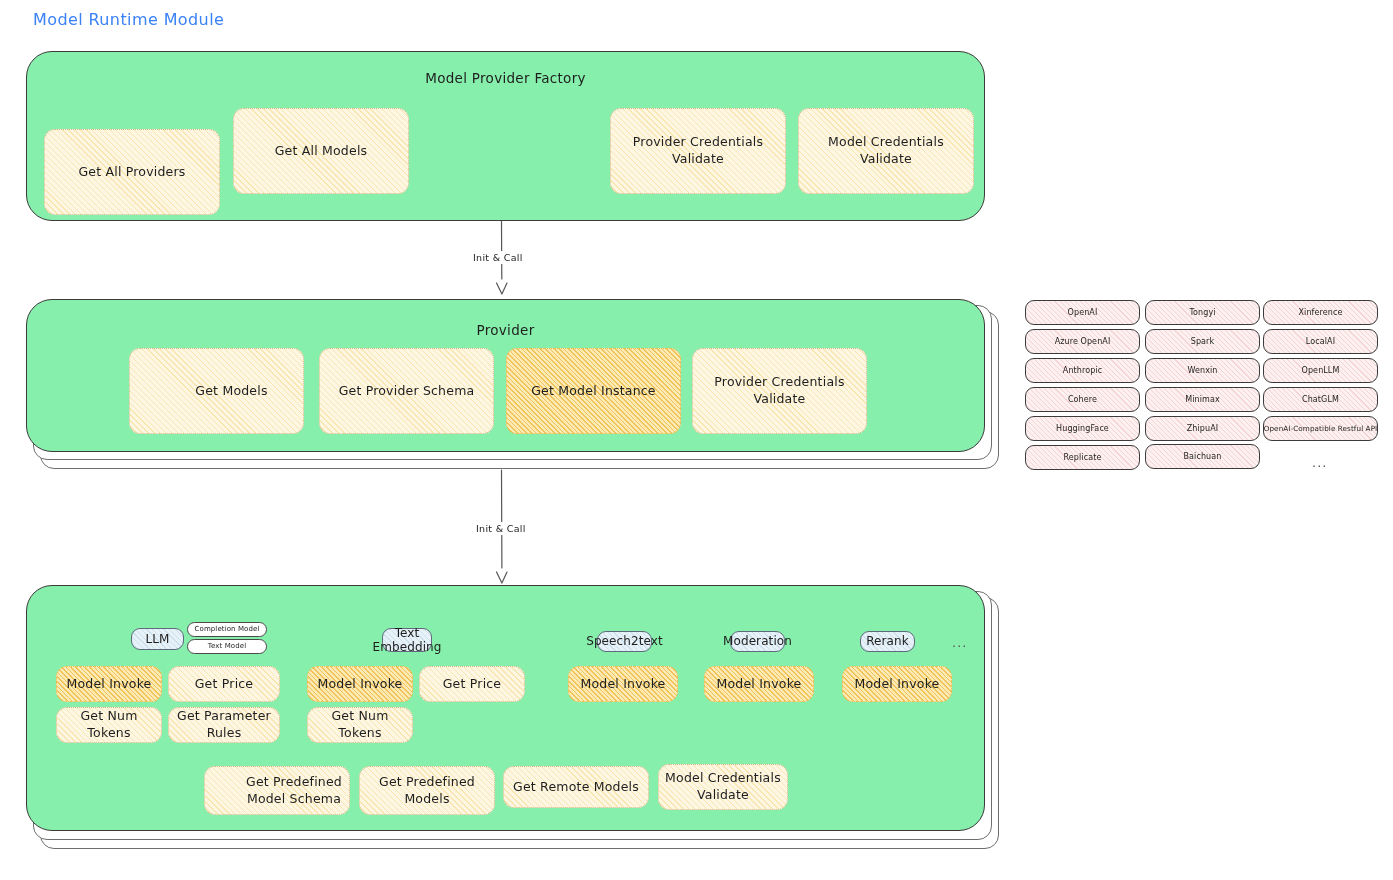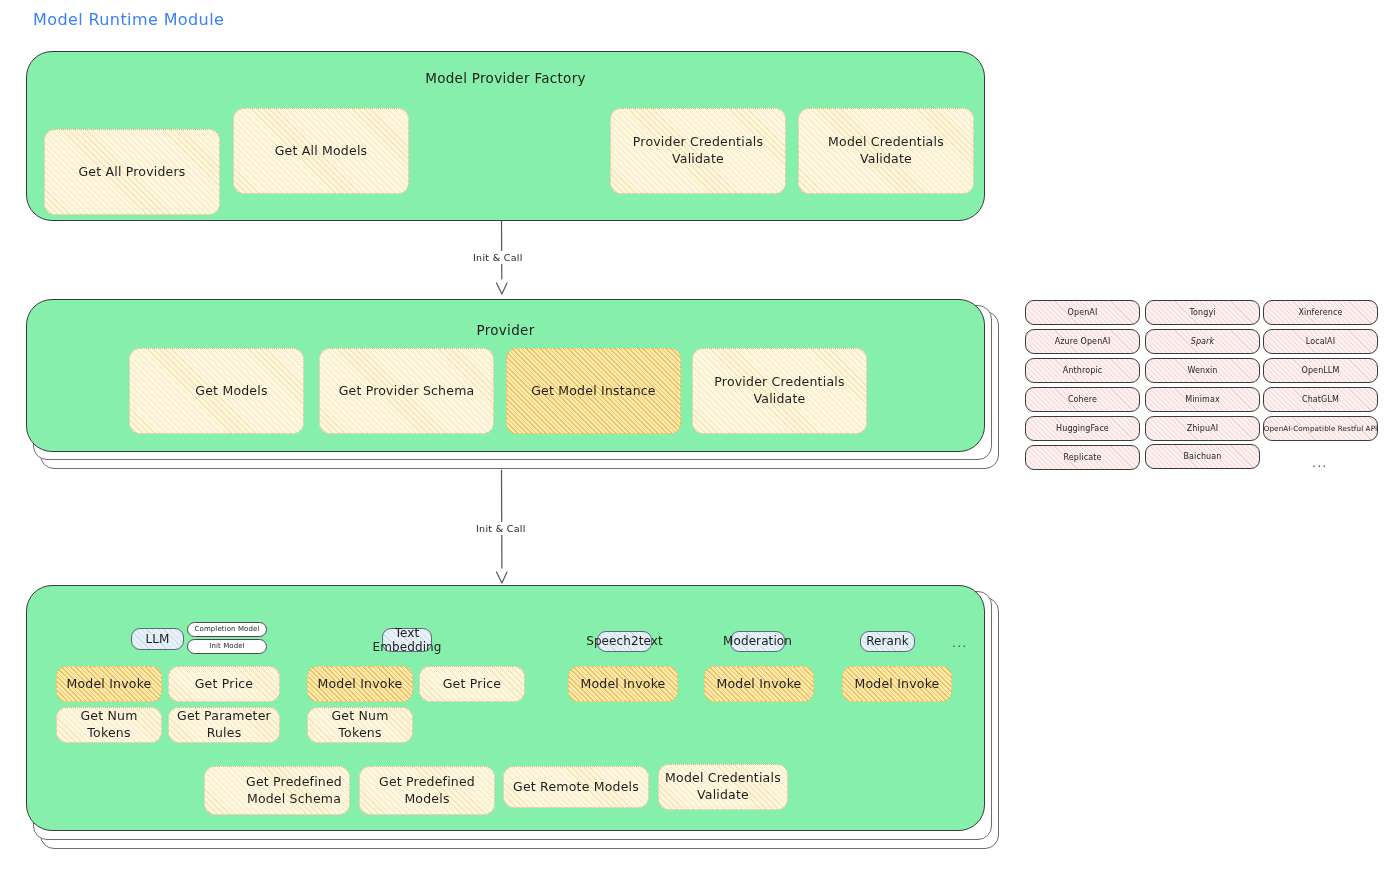--- a/index.html
+++ b/index.html
@@ -208,21 +208,21 @@
 <div style="position:absolute; left:0; top:0;">
 
   <div class="chip" style="left:1025px; top:300px; width:115px; height:25px;">OpenAI</div>
   <div class="chip" style="left:1025px; top:329px; width:115px; height:25px;">Azure OpenAI</div>
   <div class="chip" style="left:1025px; top:358px; width:115px; height:25px;">Anthropic</div>
   <div class="chip" style="left:1025px; top:387px; width:115px; height:25px;">Cohere</div>
   <div class="chip" style="left:1025px; top:416px; width:115px; height:25px;">HuggingFace</div>
   <div class="chip" style="left:1025px; top:445px; width:115px; height:25px;">Replicate</div>
 
   <div class="chip" style="left:1145px; top:300px; width:115px; height:25px;">Tongyi</div>
-  <div class="chip" style="left:1145px; top:329px; width:115px; height:25px;font-style:italic;">Spark</div>
+  <div class="chip" style="left:1145px; top:329px; width:115px; height:25px;">Spark</div>
   <div class="chip" style="left:1145px; top:358px; width:115px; height:25px;">Wenxin</div>
   <div class="chip" style="left:1145px; top:387px; width:115px; height:25px;">Minimax</div>
   <div class="chip" style="left:1145px; top:416px; width:115px; height:25px;">ZhipuAI</div>
   <div class="chip" style="left:1145px; top:444px; width:115px; height:25px;">Baichuan</div>
 
   <div class="chip" style="left:1263px; top:300px; width:115px; height:25px;">Xinference</div>
   <div class="chip" style="left:1263px; top:329px; width:115px; height:25px;">LocalAI</div>
   <div class="chip" style="left:1263px; top:358px; width:115px; height:25px;">OpenLLM</div>
   <div class="chip" style="left:1263px; top:387px; width:115px; height:25px;">ChatGLM</div>
   <div class="chip" style="left:1263px; top:416px; width:115px; height:25px; font-size:7.2px;">OpenAI-Compatible Restful API</div>
@@ -236,21 +236,21 @@
 </svg>
 <div class="arrow-label" style="left:473px; top:522px;">Init &amp; Call</div>
 
 <div class="stack-layer" style="left:40px; top:597px; width:959px; height:252px; z-index:0;"></div>
 <div class="stack-layer" style="left:33px; top:591px; width:959px; height:249px; z-index:1;"></div>
 
 <div class="container" style="left:26px; top:585px; width:959px; height:246px; z-index:2;">
 
   <div class="badge" style="left:104px; top:42px; width:53px; height:22px;">LLM</div>
   <div class="badge plain" style="left:160px; top:36px; width:80px; height:15px; font-size:7px;">Completion Model</div>
-  <div class="badge plain" style="left:160px; top:53px; width:80px; height:15px; font-size:7px;">Init Model</div>
+  <div class="badge plain" style="left:160px; top:53px; width:80px; height:15px; font-size:7px;">Text Model</div>
 
   <div class="node strong" style="left:29px; top:80px; width:106px; height:36px;">Model Invoke</div>
   <div class="node" style="left:141px; top:80px; width:112px; height:36px;">Get Price</div>
   <div class="node" style="left:29px; top:121px; width:106px; height:36px;">Get Num Tokens</div>
   <div class="node" style="left:141px; top:121px; width:112px; height:36px;">Get Parameter Rules</div>
 
   <div class="badge" style="left:355px; top:42px; width:50px; height:24px;">Text Embedding</div>
 
   <div class="node strong" style="left:280px; top:80px; width:106px; height:36px;">Model Invoke</div>
   <div class="node" style="left:392px; top:80px; width:106px; height:36px;">Get Price</div>

